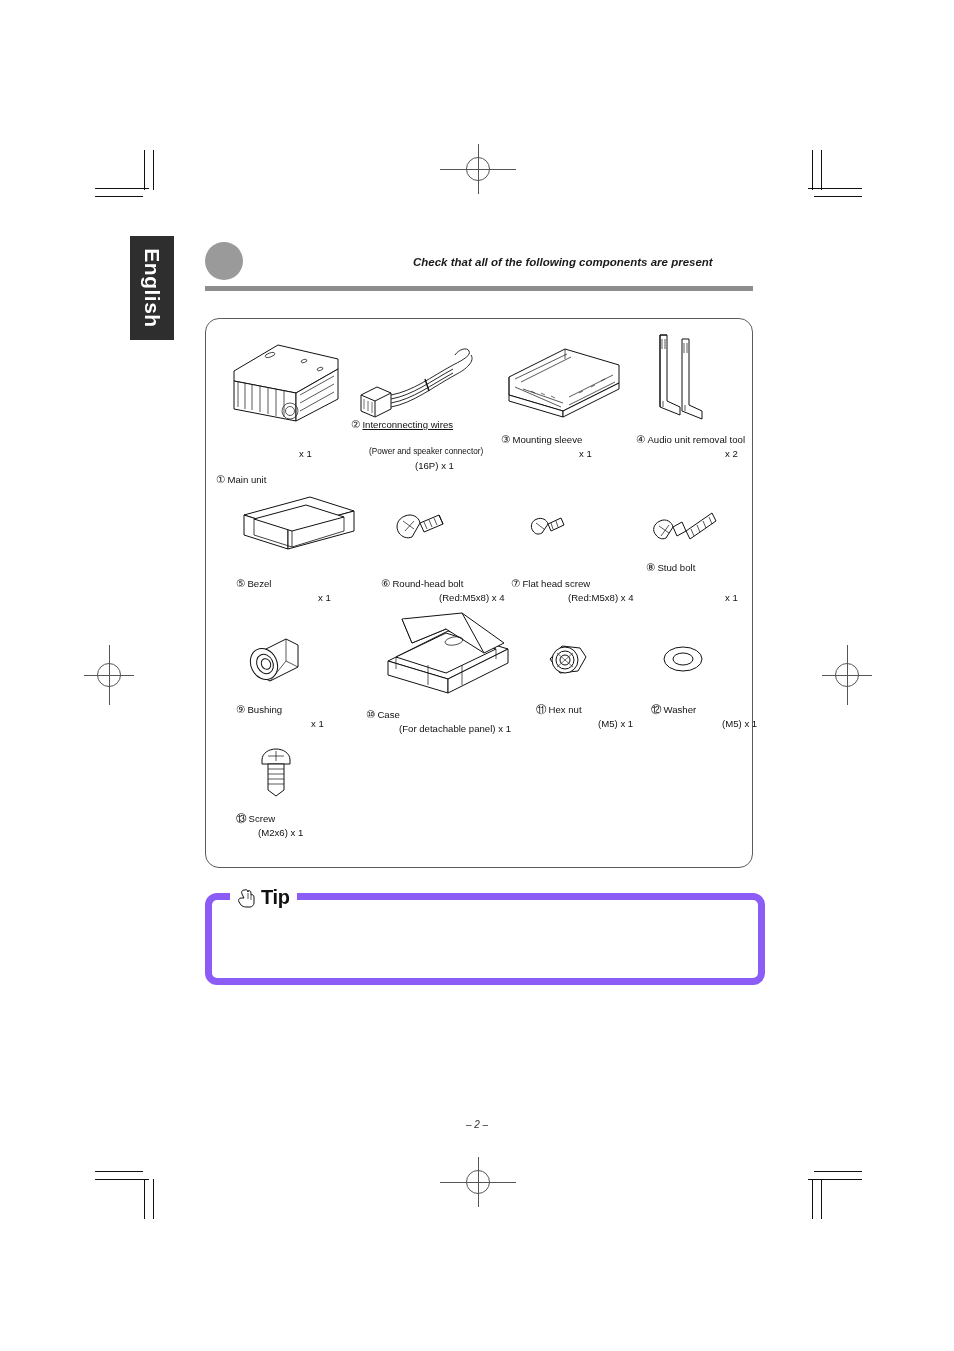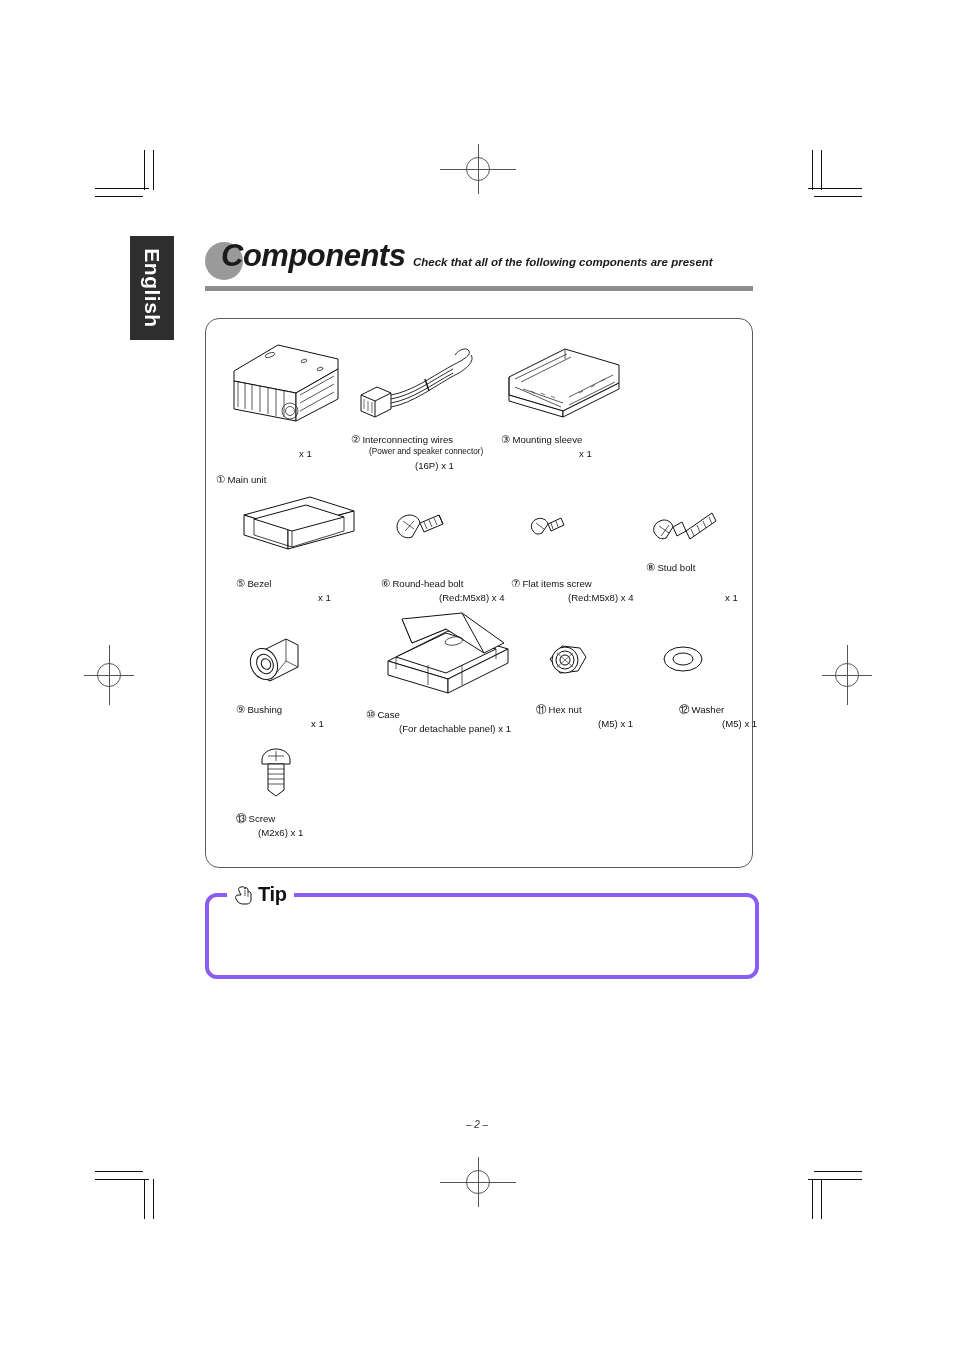--- a/index.html
+++ b/index.html
@@ -35,21 +35,21 @@
   .cell{position:absolute;}
   .art{position:absolute;left:0;top:0;}
   .cap{position:absolute;font-size:9.6px;color:#111;white-space:nowrap;line-height:1.25;}
   .cap .num{display:inline-block;width:11px;height:11px;border:1px solid #111;border-radius:50%;
             font-size:7.2px;line-height:11px;text-align:center;vertical-align:1px;margin-right:2px;}
   .qty{position:absolute;font-size:9.6px;color:#111;white-space:nowrap;}
   .note{position:absolute;font-size:8.2px;color:#111;white-space:nowrap;}
 
   
   .tip{position:absolute;left:205px;top:893px;width:546px;height:78px;
-       border:4px solid #8b5cf6;border-radius:12px;}
+       border:7px solid #8b5cf6;border-radius:12px;}
   .tip-head{position:absolute;left:18px;top:-14px;background:#fff;padding:0 7px;display:flex;align-items:center;gap:5px;}
   .tip-head .label{font-size:20px;font-weight:bold;color:#111;letter-spacing:-.3px;}
   .tip-body{position:absolute;left:15px;top:16px;width:516px;font-size:10.4px;line-height:1.72;
             text-align:justify;color:#111;}
 
   .pageno{position:absolute;left:0;top:1119px;width:954px;text-align:center;font-size:10px;
           font-style:italic;color:#333;}
 </style>
 </head>
 <body>
@@ -99,21 +99,20 @@
     <div class="rv"></div>
     <div class="rc"></div>
 </div>
 
 <div class="lang-tab">
   <span>English</span>
 </div>
 
 <div class="hdr">
   <div class="blob"></div>
-  <div class="title">Components</div>
   <div class="sub">Check that all of the following components are present</div>
   <div class="rule"></div>
 </div>
 
 <div class="panel">
 
   <div class="cell" style="left:10px;top:10px;width:130px;height:150px;">
     <svg class="art" width="130" height="100" viewBox="0 0 130 100">
       <g fill="#fff" stroke="#111" stroke-width="1" stroke-linejoin="round">
         <path d="M18 42 L62 16 L122 30 L122 40 L80 64 L18 52 Z"></path>
@@ -161,21 +160,21 @@
       <g stroke="#2a2a2a" stroke-width="1" fill="none">
         <path d="M40 66 C 62 62, 80 48, 102 36"></path>
         <path d="M40 70 C 62 66, 80 52, 102 40"></path>
         <path d="M40 74 C 62 70, 80 56, 102 44"></path>
         <path d="M40 78 C 62 74, 82 58, 104 46"></path>
         <path d="M102 36 C 114 30, 120 26, 118 22 C 116 18, 108 20, 104 26"></path>
         <path d="M104 46 C 116 40, 124 32, 120 26"></path>
       </g>
       <path d="M74 50 L78 62" stroke="#111" stroke-width="1.4" fill="none"></path>
     </svg>
-    <div class="cap" style="left:0;top:104px;">
+    <div class="cap" style="left:0;top:89px;text-decoration:underline;">
       <span class="num" style="border: none; font-size: 10.5px; width: auto; height: auto; line-height: normal; vertical-align: baseline; margin-right: 2px;">②</span><span>Interconnecting wires</span>
     </div>
     <div class="note" style="left:18px;top:118px;">(Power and speaker connector)</div>
     <div class="qty" style="left:64px;top:131px;">(16P) x 1</div>
   </div>
 
   <div class="cell" style="left:295px;top:10px;width:130px;height:150px;">
     <svg class="art" width="130" height="100" viewBox="0 0 130 100">
       <g fill="#fff" stroke="#111" stroke-width="1" stroke-linejoin="round">
         <path d="M8 48 L64 20 L118 36 L118 54 L62 82 L8 66 Z"></path>
@@ -200,20 +199,41 @@
           <path d="M90 58 L94 56"></path>
           <path d="M100 52 L104 50"></path>
       </g>
     </svg>
     <div class="cap" style="left:0;top:104px;">
       <span class="num" style="border: none; font-size: 10.5px; width: auto; height: auto; line-height: normal; vertical-align: baseline; margin-right: 2px;">③</span><span>Mounting sleeve</span>
     </div>
     <div class="qty" style="left:78px;top:119px;">x 1</div>
   </div>
 
+  <div class="cell" style="left:430px;top:10px;width:110px;height:150px;">
+    <svg class="art" width="110" height="100" viewBox="0 0 110 100">
+      <g fill="#fff" stroke="#111" stroke-width="1" stroke-linejoin="round">
+        <path d="M24 6 L31 6 L31 72 L44 78 L44 86 L24 78 Z"></path>
+        <path d="M24 6 L31 6 M24 78 L24 6"></path>
+        <path d="M46 10 L53 10 L53 76 L66 82 L66 90 L46 82 Z"></path>
+      </g>
+      <g fill="none" stroke="#111" stroke-width="0.7">
+        <path d="M26 10 L26 20"></path>
+          <path d="M29 10 L29 20"></path>
+        <path d="M48 14 L48 24"></path>
+          <path d="M51 14 L51 24"></path>
+        <path d="M27 72 L27 78"></path>
+          <path d="M49 76 L49 82"></path>
+      </g>
+    </svg>
+    <div class="cap" style="left:0;top:104px;">
+      <span class="num" style="border: none; font-size: 10.5px; width: auto; height: auto; line-height: normal; vertical-align: baseline; margin-right: 2px;">④</span><span>Audio unit removal tool</span>
+    </div>
+    <div class="qty" style="left:89px;top:119px;">x 2</div>
+  </div>
 
   <div class="cell" style="left:30px;top:172px;width:130px;height:120px;">
     <svg class="art" width="130" height="82" viewBox="0 0 130 82">
       <g fill="#fff" stroke="#111" stroke-width="1" stroke-linejoin="round">
         <path d="M8 24 L74 6 L118 20 L52 38 Z"></path>
         <path d="M8 24 L52 38 L52 58 L8 44 Z"></path>
         <path d="M52 38 L118 20 L118 40 L52 58 Z"></path>
         <path d="M18 28 L70 14 L108 26 L56 40 Z" fill="#fff"></path>
       </g>
       <g fill="none" stroke="#111" stroke-width="0.8">
@@ -256,21 +276,21 @@
         <path d="M22 40 C19 36, 20 30, 26 28 C31 26, 36 29, 37 33 L31 42 C27 44, 24 43, 22 40 Z"></path>
         <path d="M37 33 L50 27 L53 34 L40 40 Z"></path>
       </g>
       <g fill="none" stroke="#111" stroke-width="0.7">
         <path d="M40 32 L42 38"></path>
           <path d="M45 30 L47 36"></path>
         <path d="M25 32 L33 38"></path>
       </g>
     </svg>
     <div class="cap" style="left:0;top:86px;">
-      <span class="num" style="border: none; font-size: 10.5px; width: auto; height: auto; line-height: normal; vertical-align: baseline; margin-right: 2px;">⑦</span><span>Flat items screw</span>
+      <span class="num" style="border: none; font-size: 10.5px; width: auto; height: auto; line-height: normal; vertical-align: baseline; margin-right: 2px;">⑦</span><span>Flat head screw</span>
     </div>
     <div class="qty" style="left:57px;top:101px;">(Red:M5x8) x 4</div>
   </div>
 
   <div class="cell" style="left:440px;top:172px;width:100px;height:120px;">
     <svg class="art" width="100" height="82" viewBox="0 0 100 82">
       <g fill="#fff" stroke="#111" stroke-width="1" stroke-linejoin="round">
         <path d="M10 44 C6 40, 7 33, 14 30 C20 27, 26 31, 27 36 L20 47 C16 49, 12 47, 10 44 Z"></path>
         <path d="M27 36 L36 31 L40 40 L31 45 Z"></path>
         <path d="M40 40 L66 22 L70 30 L44 48 Z"></path>
@@ -353,21 +373,21 @@
     <div class="qty" style="left:62px;top:99px;">(M5) x 1</div>
   </div>
 
   <div class="cell" style="left:445px;top:300px;width:100px;height:120px;">
     <svg class="art" width="100" height="80" viewBox="0 0 100 80">
       <g fill="#fff" stroke="#111" stroke-width="1">
         <ellipse cx="32" cy="40" rx="19" ry="12"></ellipse>
         <ellipse cx="32" cy="40" rx="10" ry="6"></ellipse>
       </g>
     </svg>
-    <div class="cap" style="left:0;top:84px;margin-left:28px;">
+    <div class="cap" style="left:0;top:84px;">
       <span class="num" style="border: none; font-size: 10.5px; width: auto; height: auto; line-height: normal; vertical-align: baseline; margin-right: 2px;">⑫</span><span>Washer</span>
     </div>
     <div class="qty" style="left:71px;top:99px;">(M5) x 1</div>
   </div>
 
   <div class="cell" style="left:30px;top:425px;width:130px;height:110px;">
     <svg class="art" width="130" height="64" viewBox="0 0 130 64">
       <g fill="#fff" stroke="#111" stroke-width="1" stroke-linejoin="round">
         <path d="M26 16 C26 9, 33 5, 40 5 C47 5, 54 9, 54 16 L54 20 L26 20 Z"></path>
         <path d="M32 20 L48 20 L48 46 L40 52 L32 46 Z"></path>

